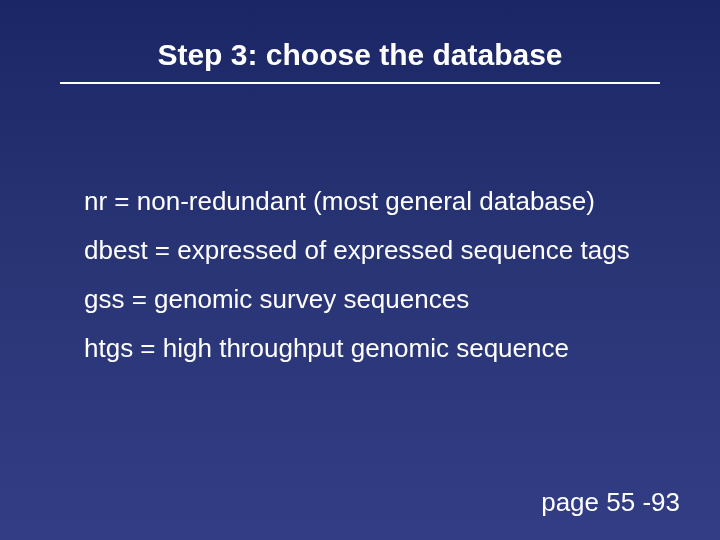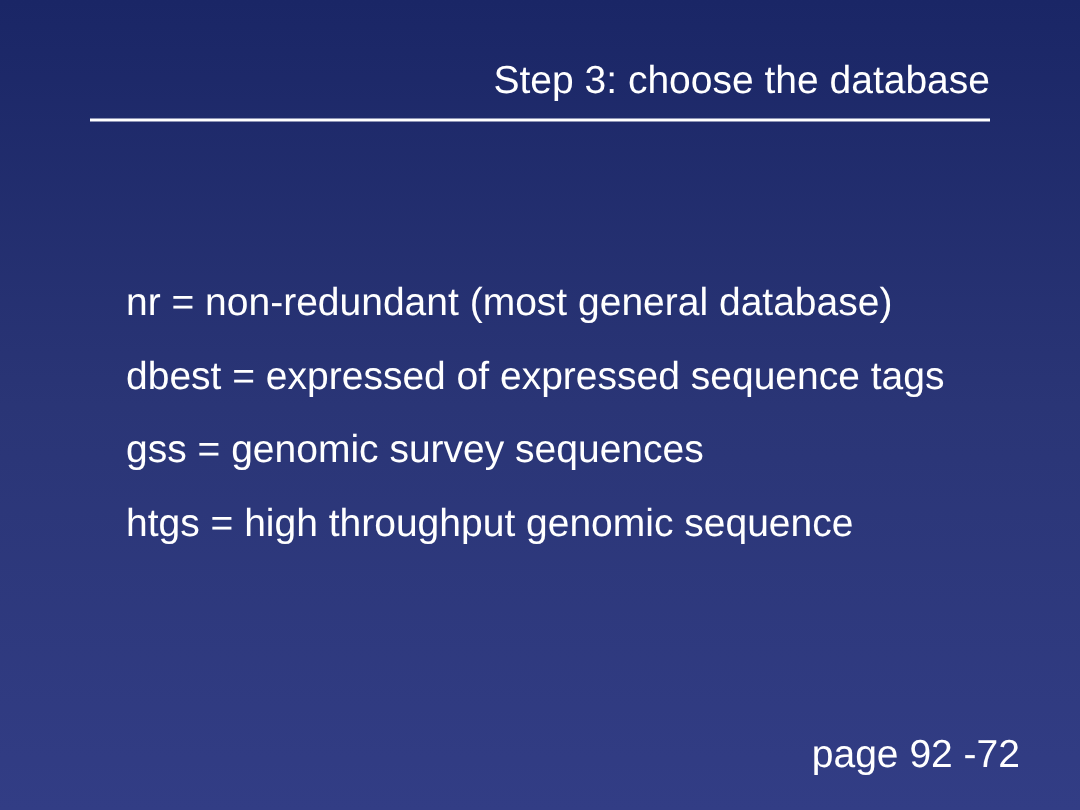--- a/index.html
+++ b/index.html
@@ -16,25 +16,24 @@
     position: relative;
   }
   .title-wrap {
     position: absolute;
     top: 38px;
     left: 60px;
     right: 60px;
     text-align: center;
   }
   .title {
-    font-size: 26px;
-    font-weight: normal;
+    font-size: 30px;
+    font-weight: bold;
     color: #ffffff;
     padding-bottom: 8px;
-    text-align: right;
   }
   .title-underline {
     border-bottom: 2px solid #ffffff;
     width: 100%;
     margin-top: 2px;
   }
   .body-text {
     position: absolute;
     top: 170px;
     left: 70px;
@@ -63,13 +62,13 @@
   <div class="title-underline"></div>
 </div>
 
 <div class="body-text">
   <div>nr = non-redundant (most general database)</div>
   <div>dbest = expressed of expressed sequence tags</div>
   <div>gss = genomic survey sequences</div>
   <div>htgs = high throughput genomic sequence</div>
 </div>
 
-<div class="footer">page 92 -72</div>
+<div class="footer">page 55 -93</div>
 
 </body></html>

